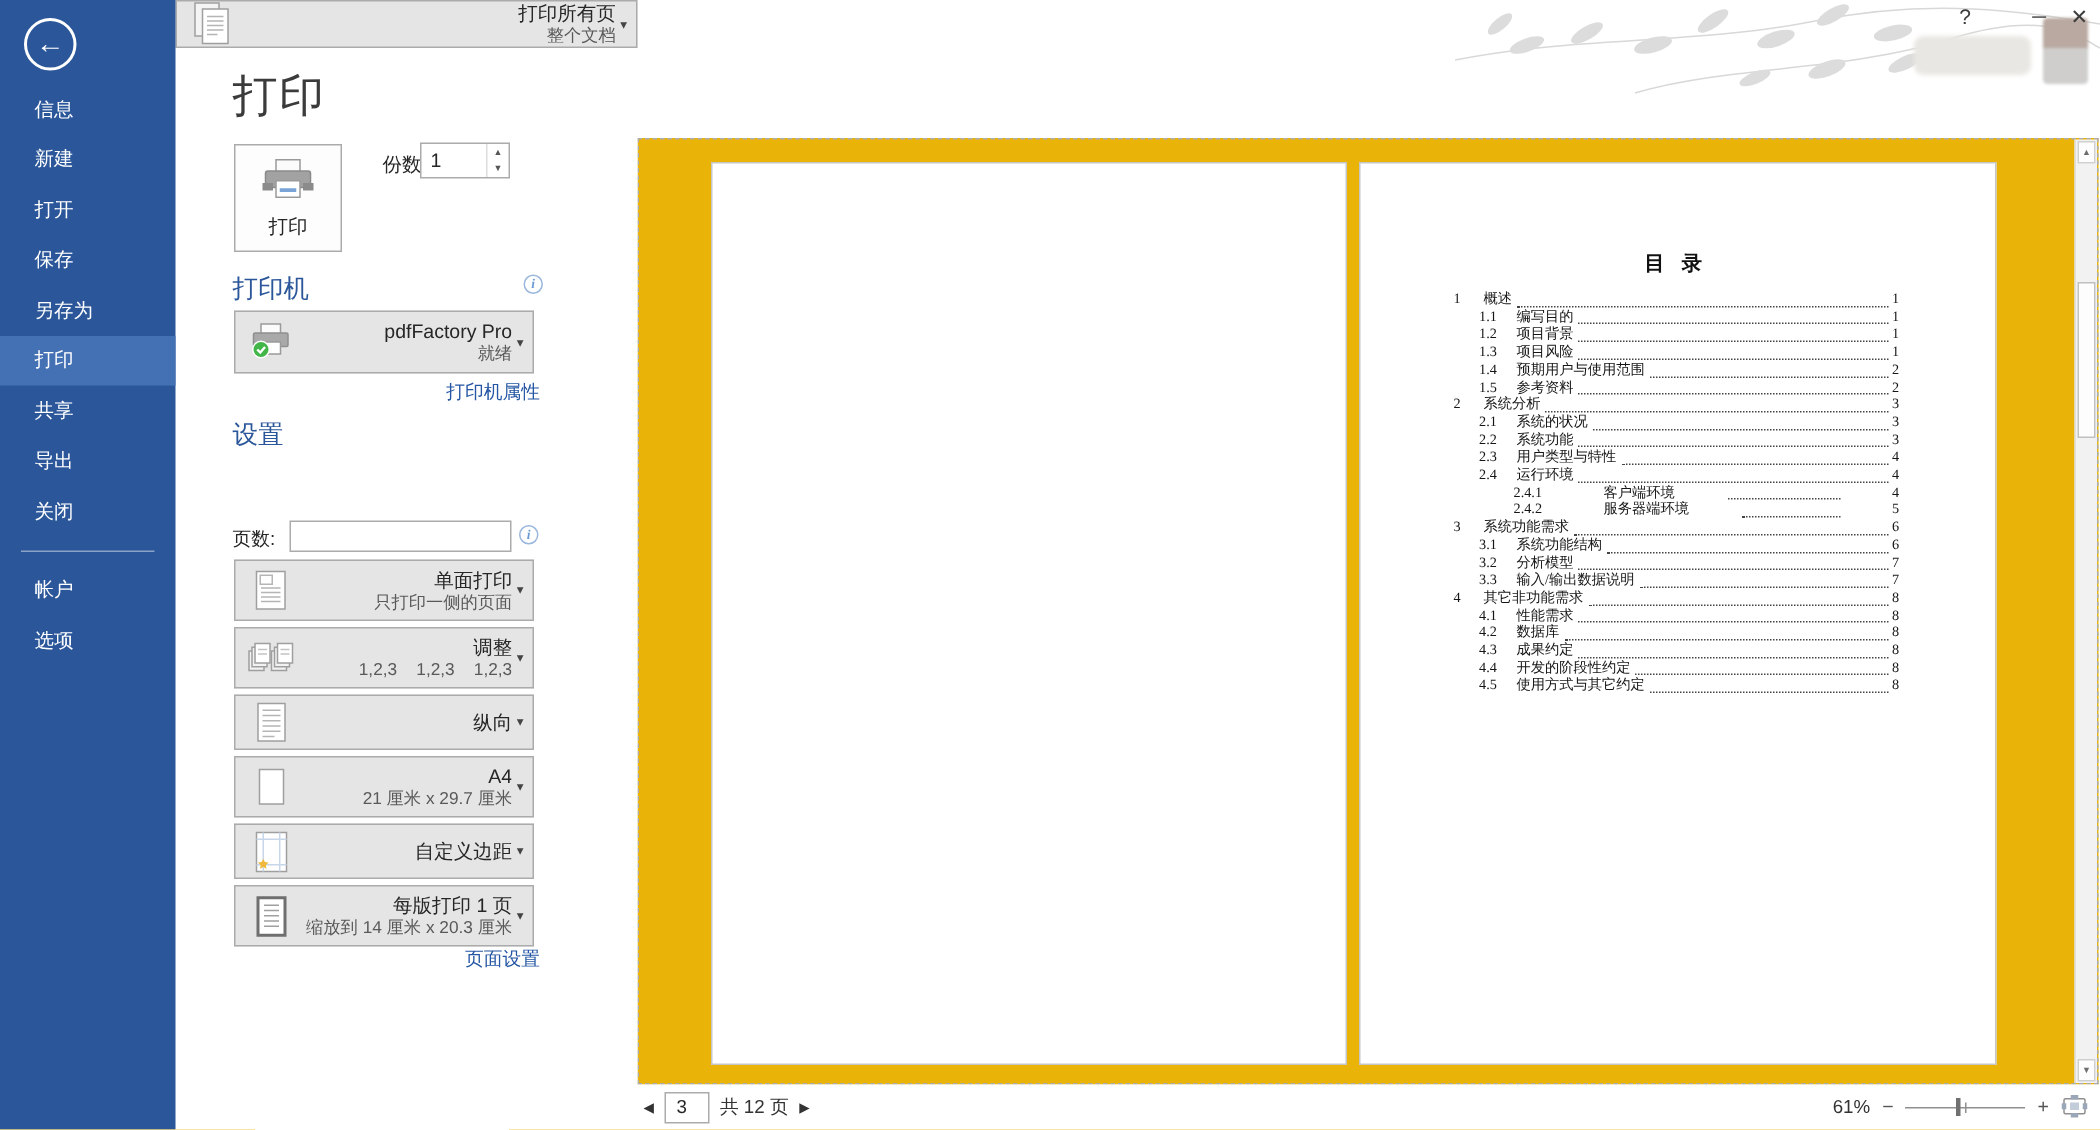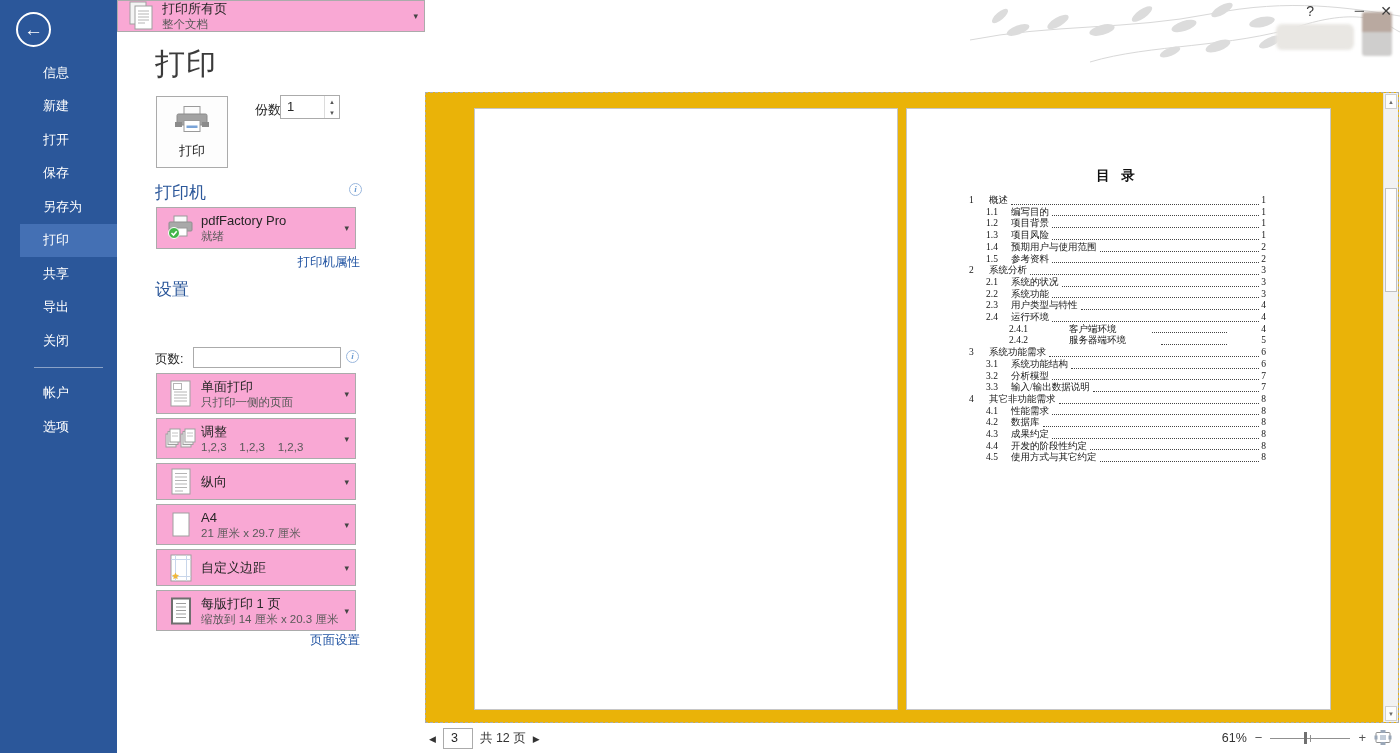--- a/index.html
+++ b/index.html
@@ -15,39 +15,39 @@
   .redact-a { position:absolute; top:24px; right:46px; width:78px; height:26px; background:#e9e7e3; border-radius:6px; filter:blur(1.5px); z-index:2; }
   .redact-b { position:absolute; top:12px; right:8px; width:30px; height:44px; border-radius:3px;
               background:linear-gradient(#b9a9a0 0 46%, #cfcecd 46% 100%); filter:blur(1px); z-index:2; }
   .win-btn { position:absolute; top:3px; font-size:14px; color:#3c3c3c; z-index:4; cursor:default; }
   .win-help { right:86px; } .win-min { right:36px; font-size:13px; } .win-close { right:8px; font-weight:bold; }
 
   
   .sidebar { position:absolute; left:0; top:0; width:117px; height:753px; background:#2b579a; z-index:5; }
   .back-btn { position:absolute; top:12px; left:16px; width:35px; height:35px; border:2px solid #fff; border-radius:50%;
               color:#fff; display:flex; align-items:center; justify-content:center; font-size:19px; cursor:pointer; }
-  .sb-list { position:absolute; top:56px; left:0; right:0;padding-left:20px; }
+  .sb-list { position:absolute; top:56px; left:0; right:0; }
   .sb-item { height:33.5px; display:flex; align-items:center; padding-left:23px; color:#fff; font-size:13px; cursor:pointer; }
   .sb-item.selected { background:#4470b4; }
   .sb-divider { height:1px; background:rgba(255,255,255,.45); margin:9px 14px 9px 14px; }
 
   
   .panel { position:absolute; left:117px; top:0; width:308px; height:753px; background:#fff; z-index:3; }
   .page-title { position:absolute; left:38px; top:44px; font-size:30px; font-weight:400; color:#3b3b3b; letter-spacing:1px; }
   .print-big-btn { position:absolute; left:39px; top:96px; width:72px; height:72px; border:1px solid #ababab; background:#fdfdfd;
                    display:flex; flex-direction:column; align-items:center; justify-content:center; gap:3px; font-size:13px; cursor:pointer; }
   .copies-label { position:absolute; left:122px; top:101px; font-size:13px;margin-left:16px; }
   .spinner { position:absolute; left:163px; top:95px; width:60px; height:24px; border:1px solid #ababab; background:#fff; display:flex; }
   .spin-val { flex:1; font-size:13px; padding:3px 0 0 6px; }
   .spin-arrows { width:15px; border-left:1px solid #dcdcdc; display:flex; flex-direction:column; }
   .spin-arrows span { flex:1; font-size:6px; color:#555; display:flex; align-items:center; justify-content:center; cursor:pointer; }
   .sec-head { position:absolute; left:38px; font-size:17px; color:#2b579a; }
   .info-i { position:absolute; width:13px; height:13px; border:1px solid #9ab7dd; border-radius:50%; color:#6b9bd2;
             font:italic bold 9px/11px "Liberation Serif","DejaVu Serif",serif; text-align:center; cursor:pointer; }
-  .dd { border:1px solid #ababab; background:#f9a8d4; display:flex; align-items:center; padding:0 6px 0 4px; cursor:pointer; }
+  .dd { border:1px solid #ababab; background:#e5e5e5; display:flex; align-items:center; padding:0 6px 0 4px; cursor:pointer;text-align:right; }
   .dd .ic { width:40px; display:flex; justify-content:center; flex:none; }
   .dd .txt { flex:1; min-width:0; overflow:hidden; }
   .dd .l1 { display:block; font-size:13px; color:#262626; line-height:16px; white-space:nowrap; }
   .dd .l2 { display:block; font-size:11.5px; color:#595959; line-height:14px; white-space:pre; }
   .dd .caret { color:#444; font-size:9px; margin-left:3px; flex:none; }
   .printer-dd { position:absolute; left:39px; top:207px; width:200px; height:42px; }
   .link { font-size:12.5px; color:#2456a3; cursor:pointer; }
   .printer-link-row { position:absolute; left:39px; top:252px; width:204px; text-align:right; }
   .pages-row-label { position:absolute; left:38px; top:351px; font-size:12.5px; }
   .pages-input { position:absolute; left:76px; top:347px; width:148px; height:21px; border:1px solid #ababab; font-size:12px; padding:0 4px; }

